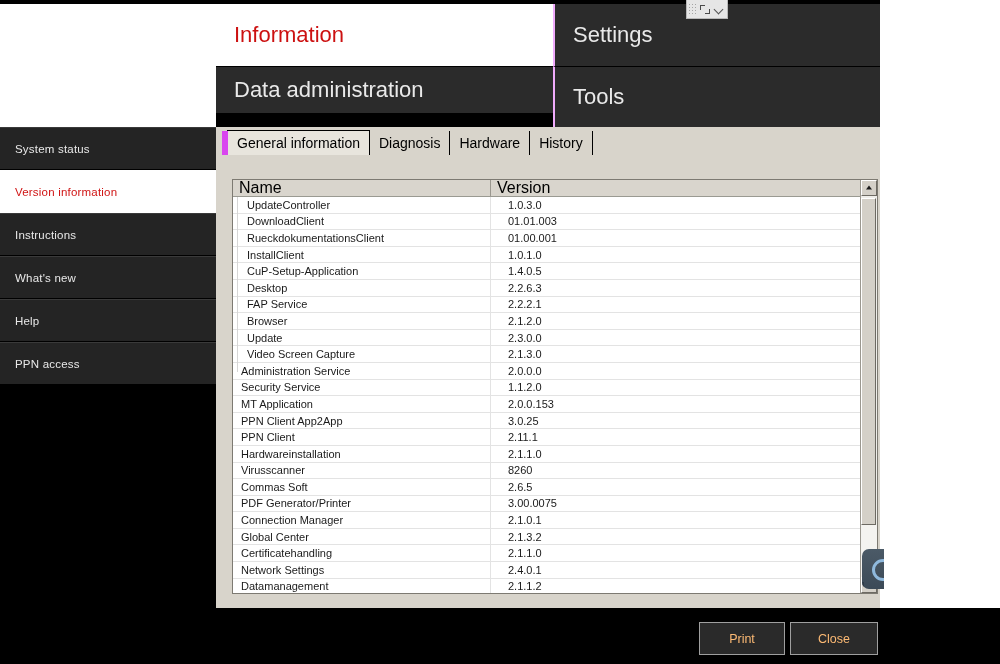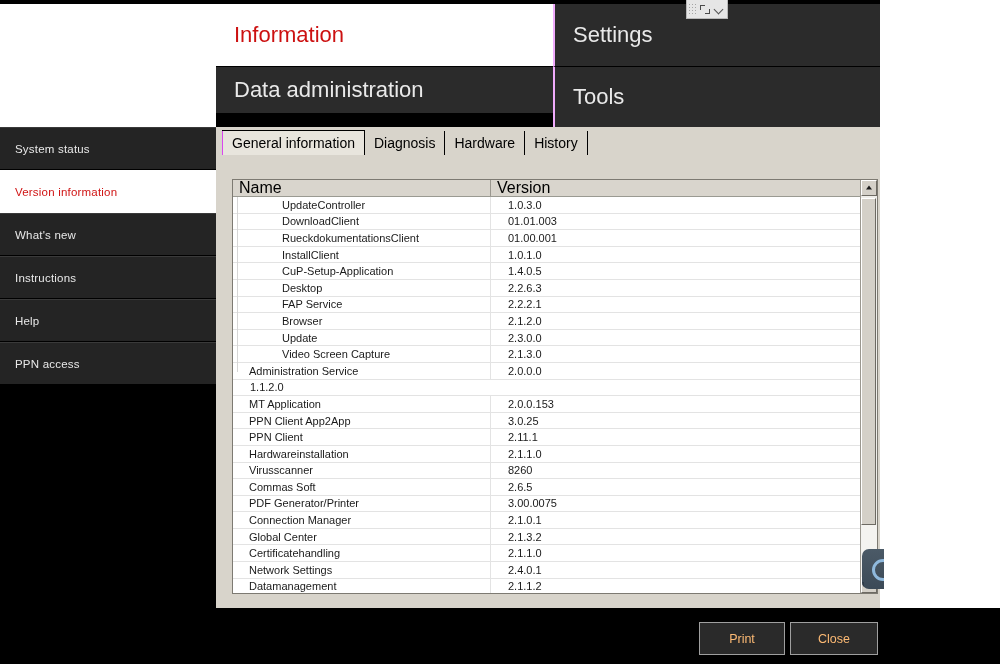--- a/index.html
+++ b/index.html
@@ -210,21 +210,21 @@
     display: flex;
     align-items: center;
     font-size: 14px;
     color: #000000;
     background: #d8d4cb;
     border-right: 1px solid #000000;
     box-sizing: border-box;
   }
   .tab.active {
     background: #e8e5dd;
-    border-left: 1px solid #d946ef;
+    border-left: 6px solid #d946ef;
     border-right: 1px solid #000000;
     margin-left: -1px;
     font-weight: 400;
   }
   .tab.active:before {
     content: "";
     position: absolute;
     left: -1px; right: -1px; top: -1px;
     height: 1px;
     background: #000;
@@ -277,35 +277,35 @@
   }
   .td {
     font-size: 11px;
     color: #1a1a1a;
     box-sizing: border-box;
     white-space: nowrap;
     overflow: hidden;
   }
   .td.col-name {
     width: 258px;
-    padding-left: 16px;
+    padding-left: 8px;
     border-right: 1px solid #e3e3e3;
     height: 100%;
     display: flex;
     align-items: center;
   }
   .td.col-version {
     width: 371px;
     padding-left: 6px;
     height: 100%;
     display: flex;
     align-items: center;
     margin-left: 11px;
   }
-  .trow.child .td.col-name { padding-left: 49px; }
+  .trow.child .td.col-name { padding-left: 14px; }
   .indent-gutter {
     position: absolute;
     left: 4px;
     top: 0;
     width: 1px;
     height: 175px;
     background: #d6d6d6;
   }
 
   
@@ -474,24 +474,24 @@
     </div>
 
     <div id="sidebar">
       <div class="side-item">
         <span class="side-label">System status</span>
       </div>
       <div class="side-item active">
         <span class="side-label">Version information</span>
       </div>
       <div class="side-item">
+        <span class="side-label">Instructions</span>
+      </div>
+      <div class="side-item">
         <span class="side-label">What's new</span>
-      </div>
-      <div class="side-item">
-        <span class="side-label">Instructions</span>
       </div>
       <div class="side-item">
         <span class="side-label">Help</span>
       </div>
       <div class="side-item">
         <span class="side-label">PPN access</span>
       </div>
       <div id="sidebar-filler"></div>
     </div>
 
@@ -560,20 +560,21 @@
             </div>
             <div class="trow child">
               <div class="td col-name">Video Screen Capture</div>
               <div class="td col-version">2.1.3.0</div>
             </div>
             <div class="trow">
               <div class="td col-name">Administration Service</div>
               <div class="td col-version">2.0.0.0</div>
             </div>
             <div class="trow">
+              <div class="td col-name">Security Service</div>
               <div class="td col-version">1.1.2.0</div>
             </div>
             <div class="trow">
               <div class="td col-name">MT Application</div>
               <div class="td col-version">2.0.0.153</div>
             </div>
             <div class="trow">
               <div class="td col-name">PPN Client App2App</div>
               <div class="td col-version">3.0.25</div>
             </div>

